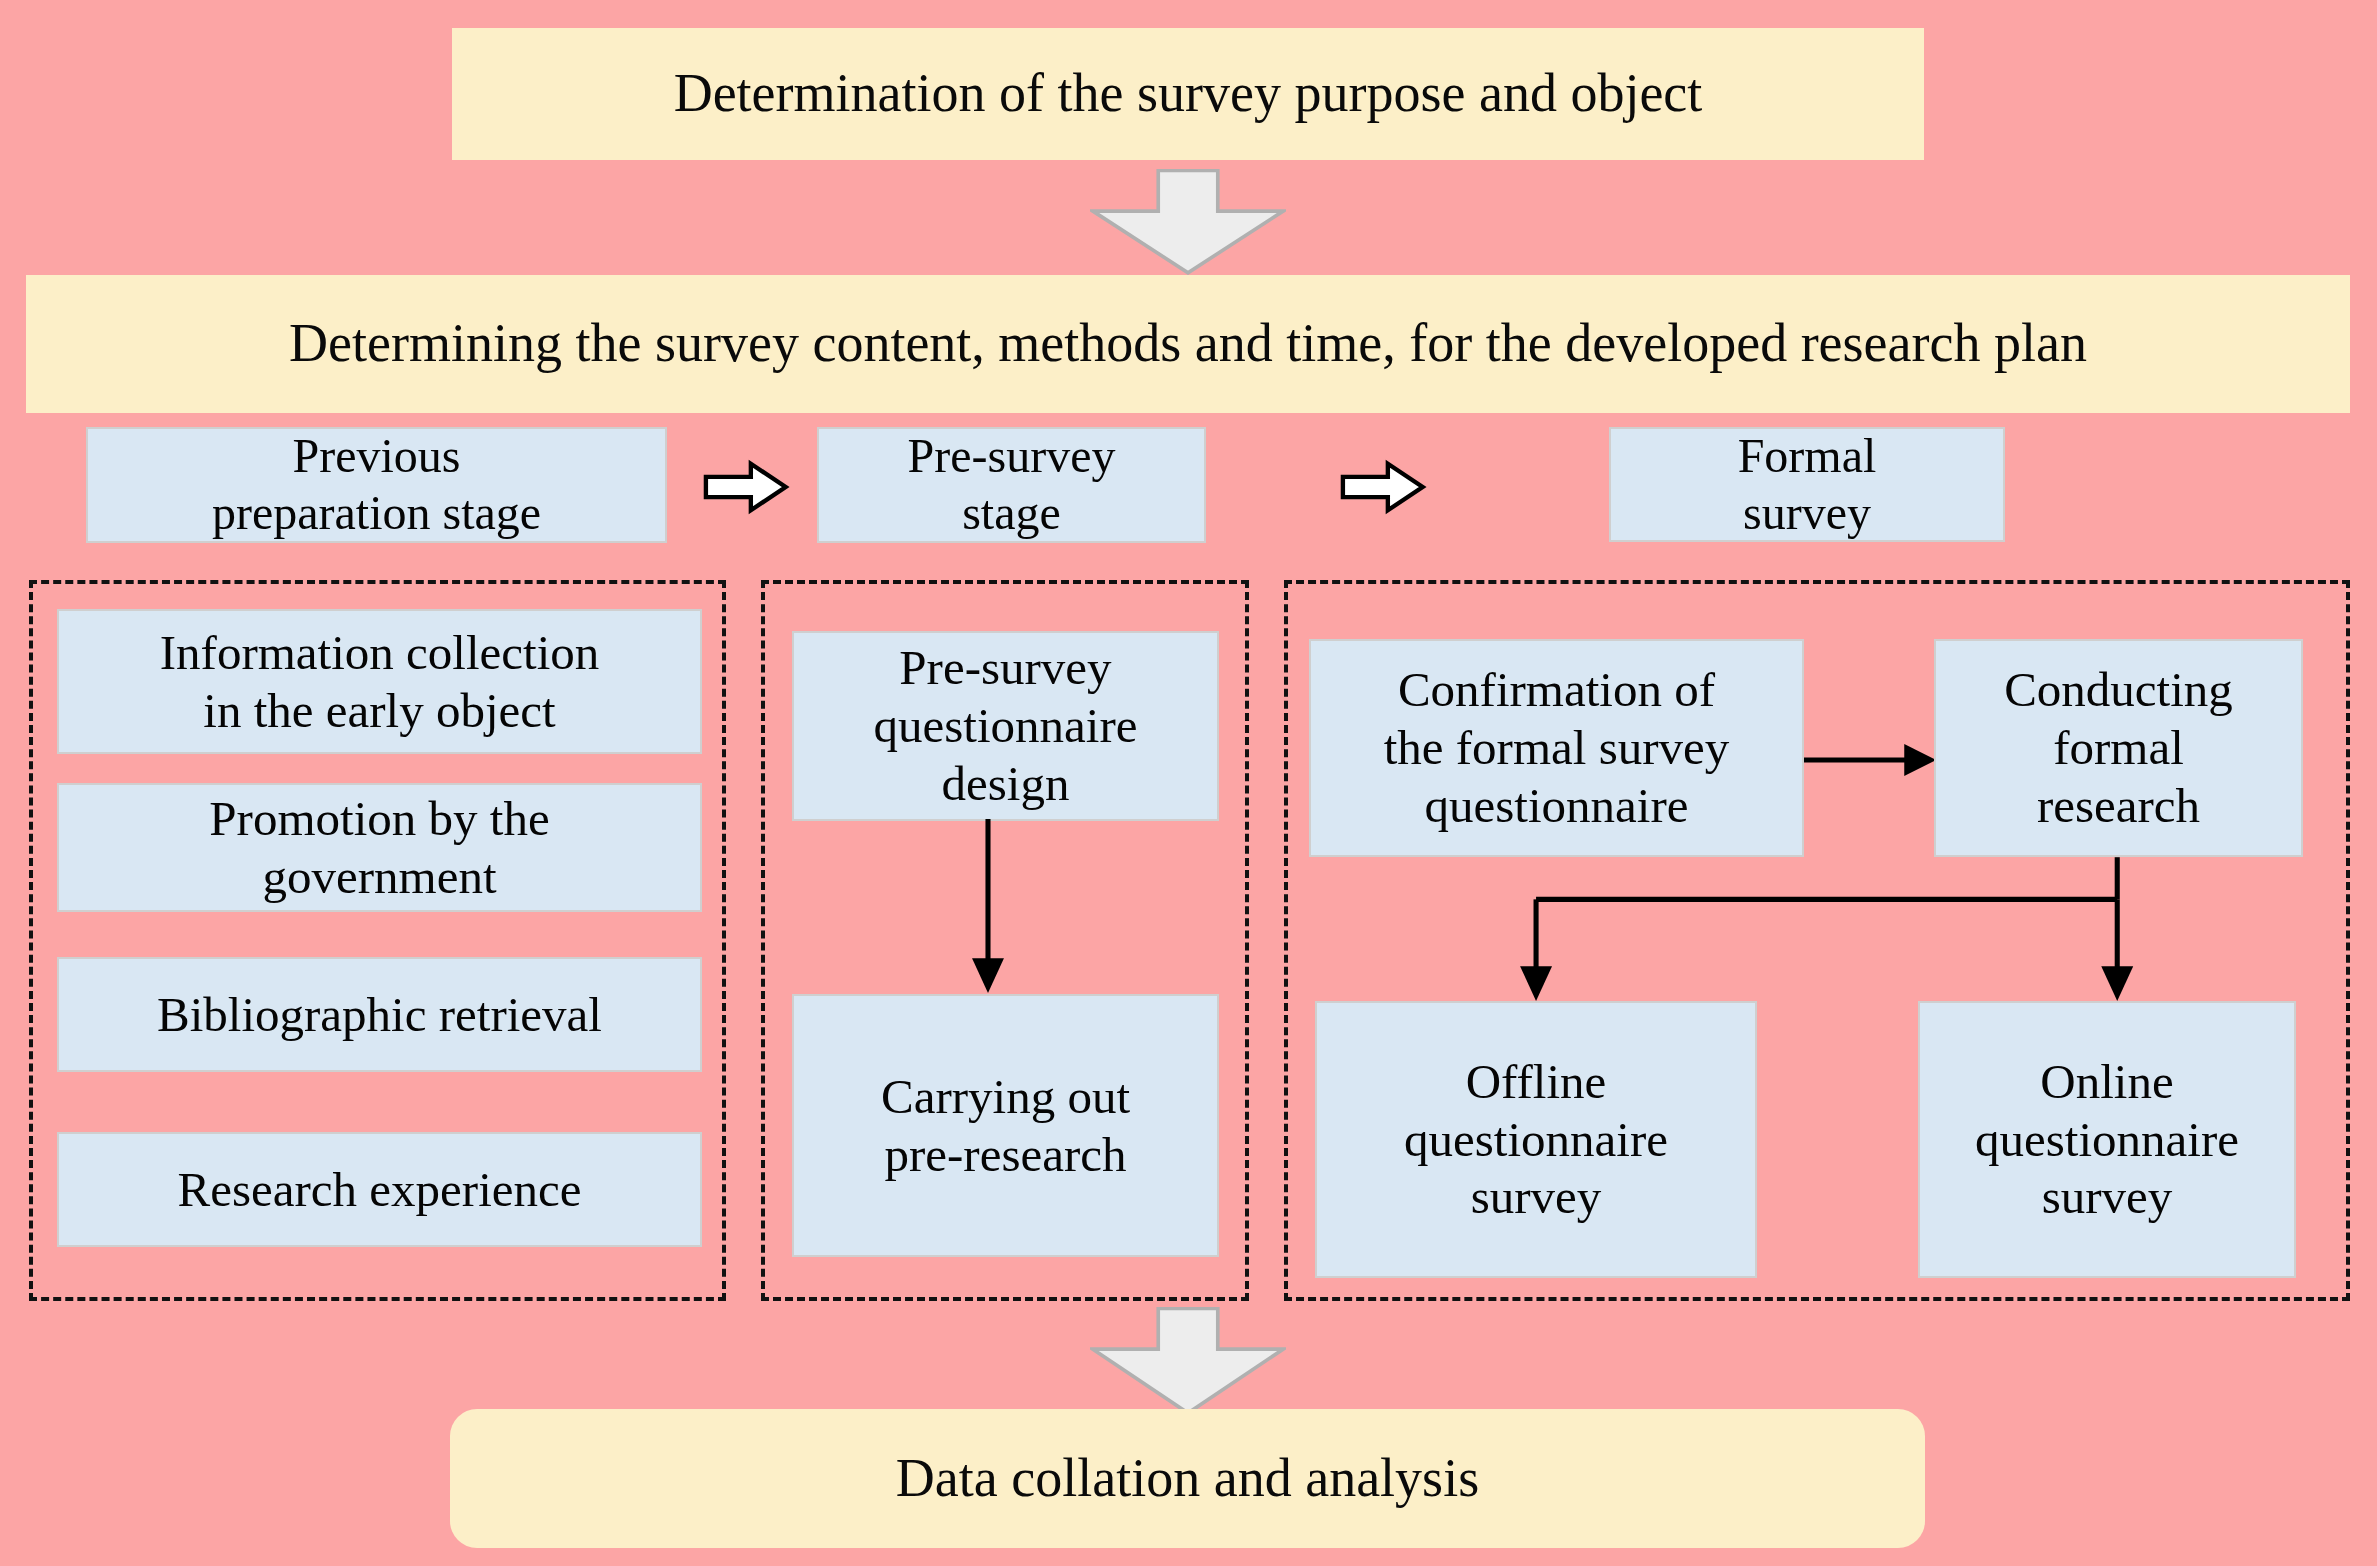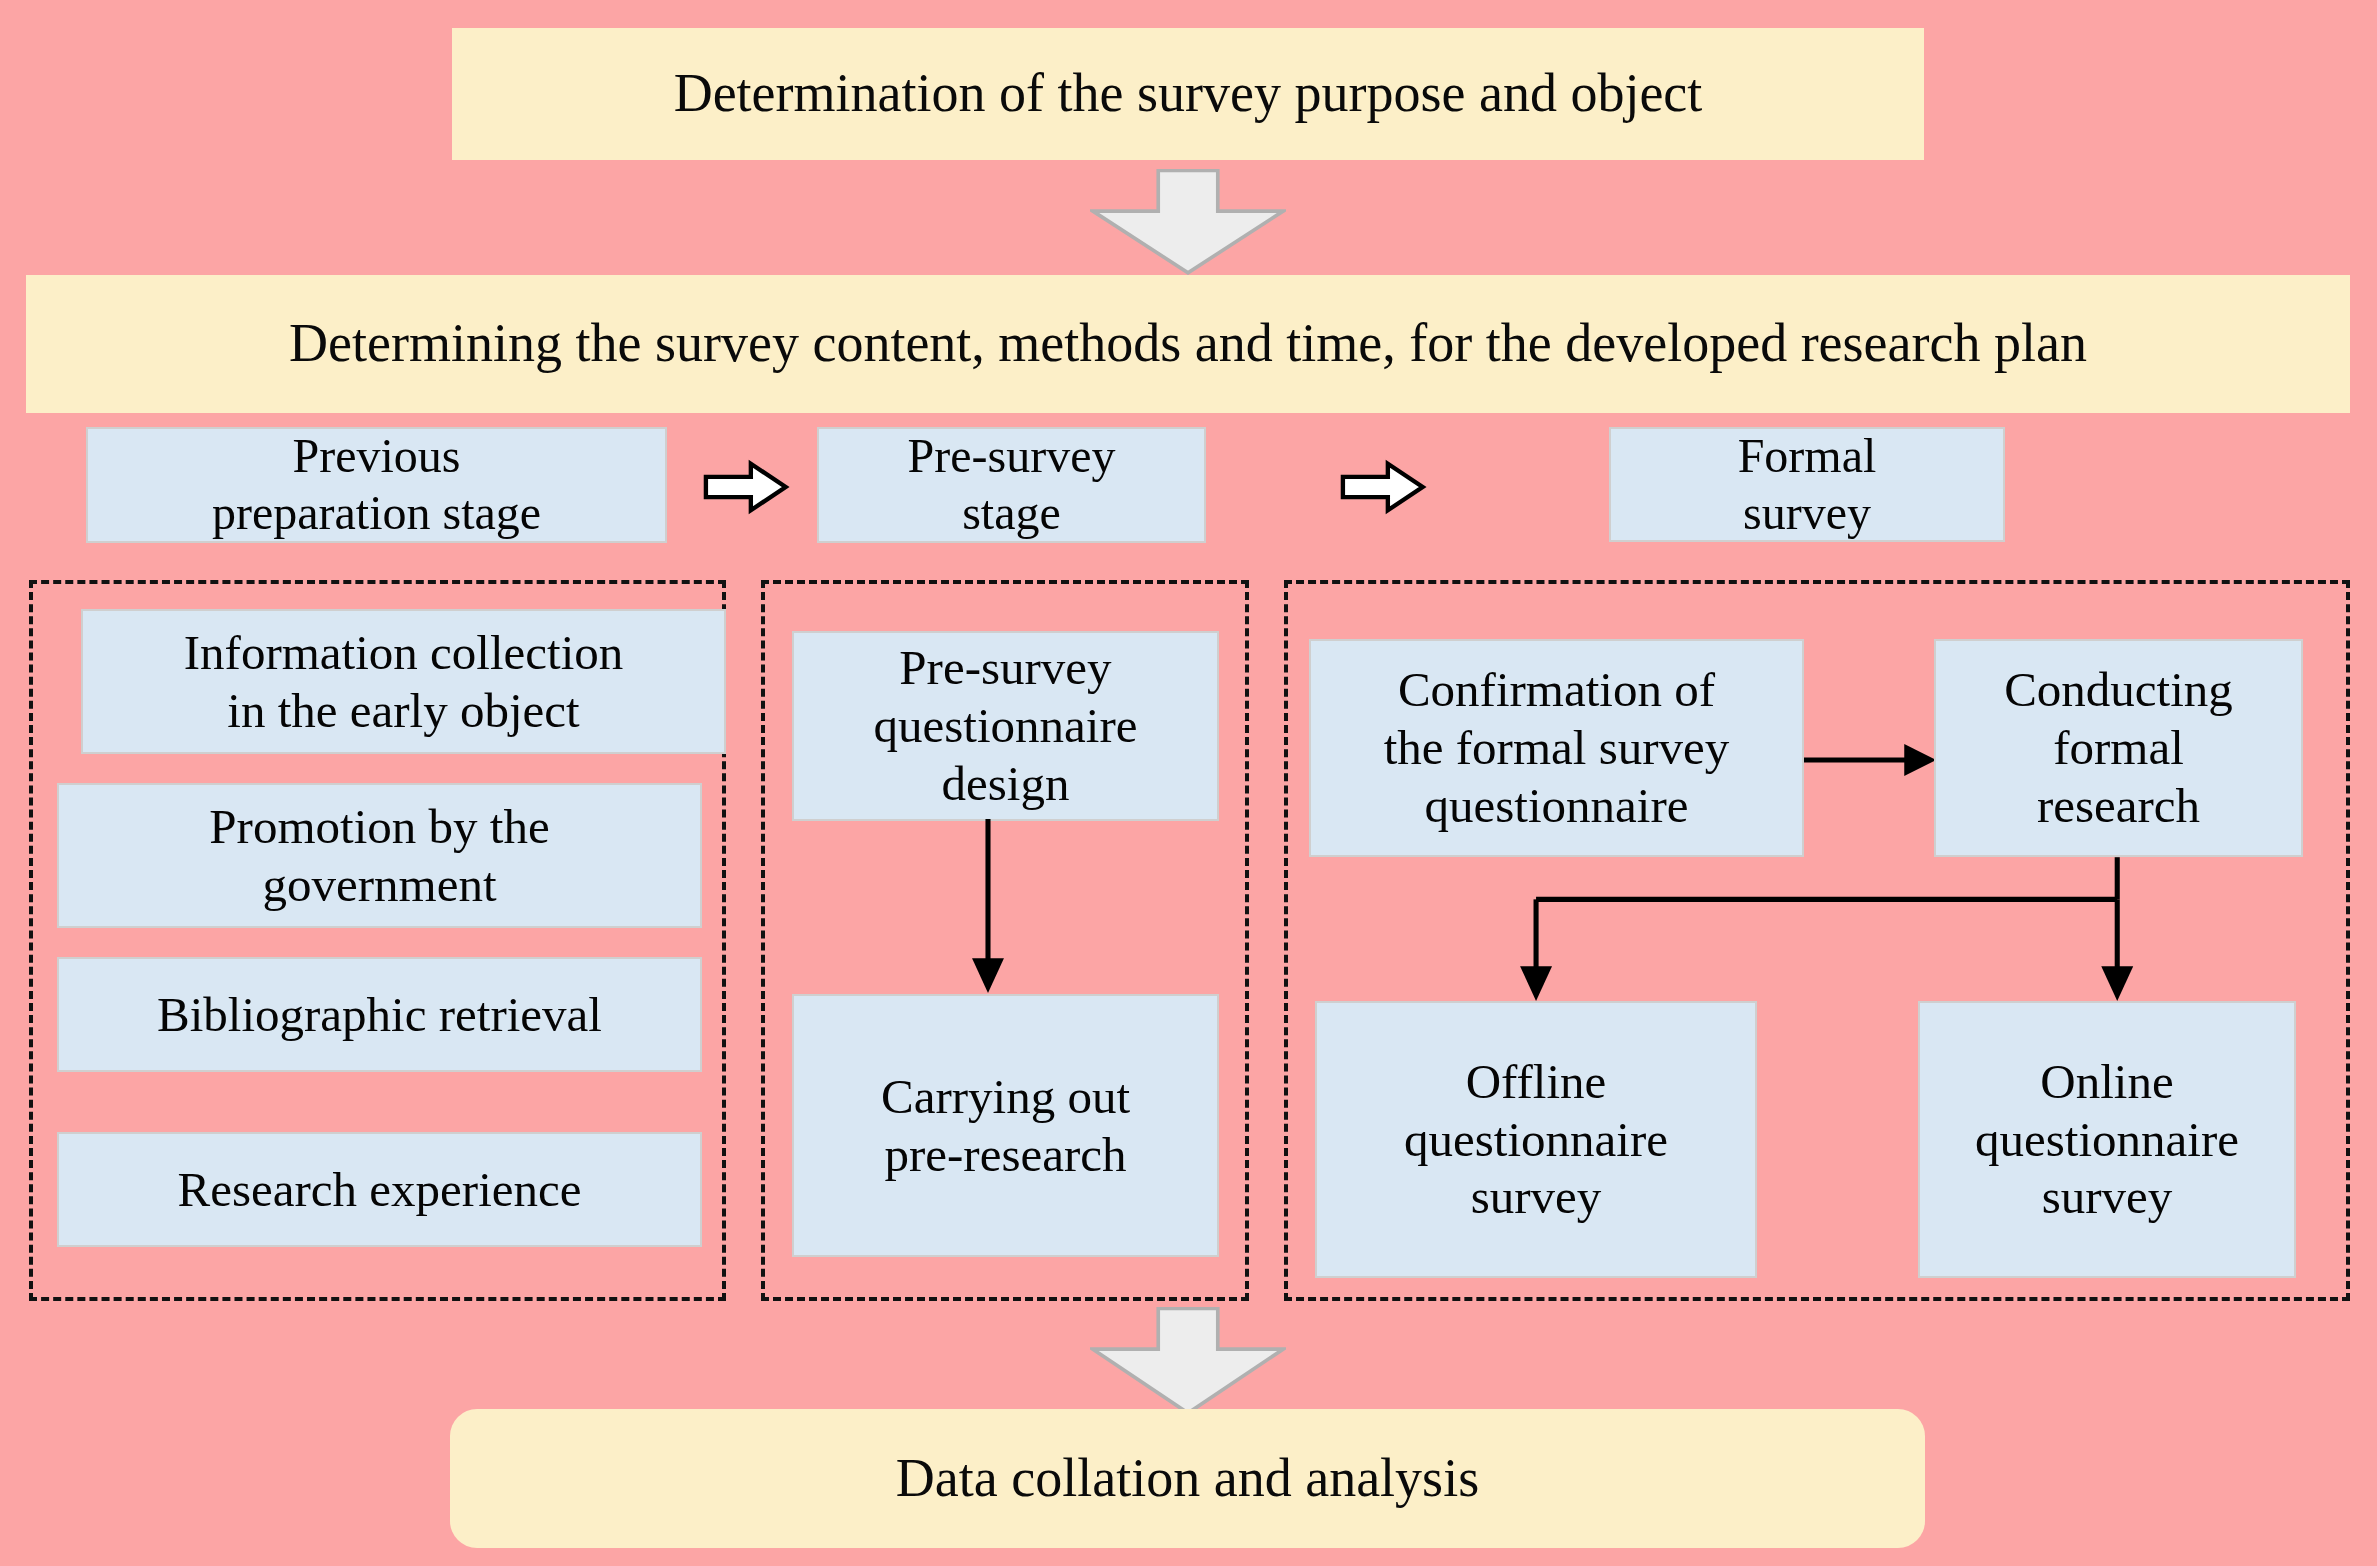--- a/index.html
+++ b/index.html
@@ -91,22 +91,22 @@
     position: absolute;
     border: 4.4px dashed #111111;
     box-sizing: border-box;
     background: transparent;
   }
   #group-prev   { left: 29px;   top: 580px; width: 697px;  height: 721px; }
   #group-pre    { left: 761px; top: 580px; width: 488px;  height: 721px; }
   #group-formal { left: 1284px; top: 580px; width: 1066px; height: 721px; }
 
   
-  #box-info      { left: 57px; top: 609px;  width: 645px; height: 145px; font-size: 49px; margin-left: 24px; }
-  #box-promo     { left: 57px; top: 783px; width: 645px; height: 145px; font-size: 49px; }
+  #box-info      { left: 57px; top: 609px;  width: 645px; height: 145px; font-size: 49px; }
+  #box-promo     { left: 57px; top: 783px; width: 645px; height: 129px; font-size: 49px; }
   #box-biblio    { left: 57px; top: 957px; width: 645px; height: 115px; font-size: 49px; }
   #box-exp       { left: 57px; top: 1132px; width: 645px; height: 115px; font-size: 49px; }
 
   
   #box-predesign { left: 792px; top: 631px;  width: 427px; height: 190px; font-size: 49px; }
   #box-prerun    { left: 792px; top: 994px; width: 427px; height: 263px; font-size: 49px; }
 
   
   #box-confirm   { left: 1309px; top: 639px;  width: 495px; height: 218px; font-size: 49px; }
   #box-conduct   { left: 1934px; top: 639px;  width: 369px; height: 218px; font-size: 49px; }

